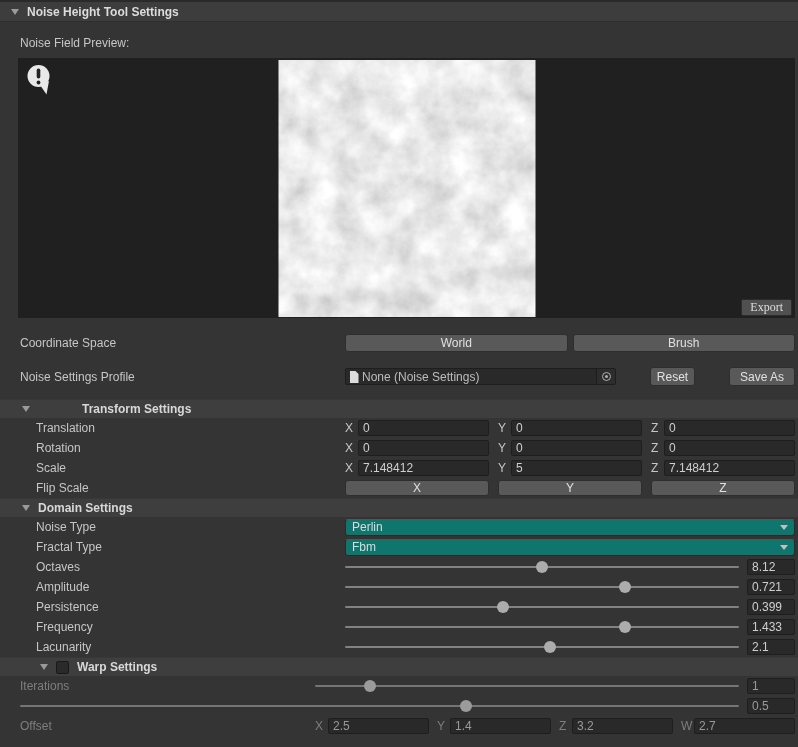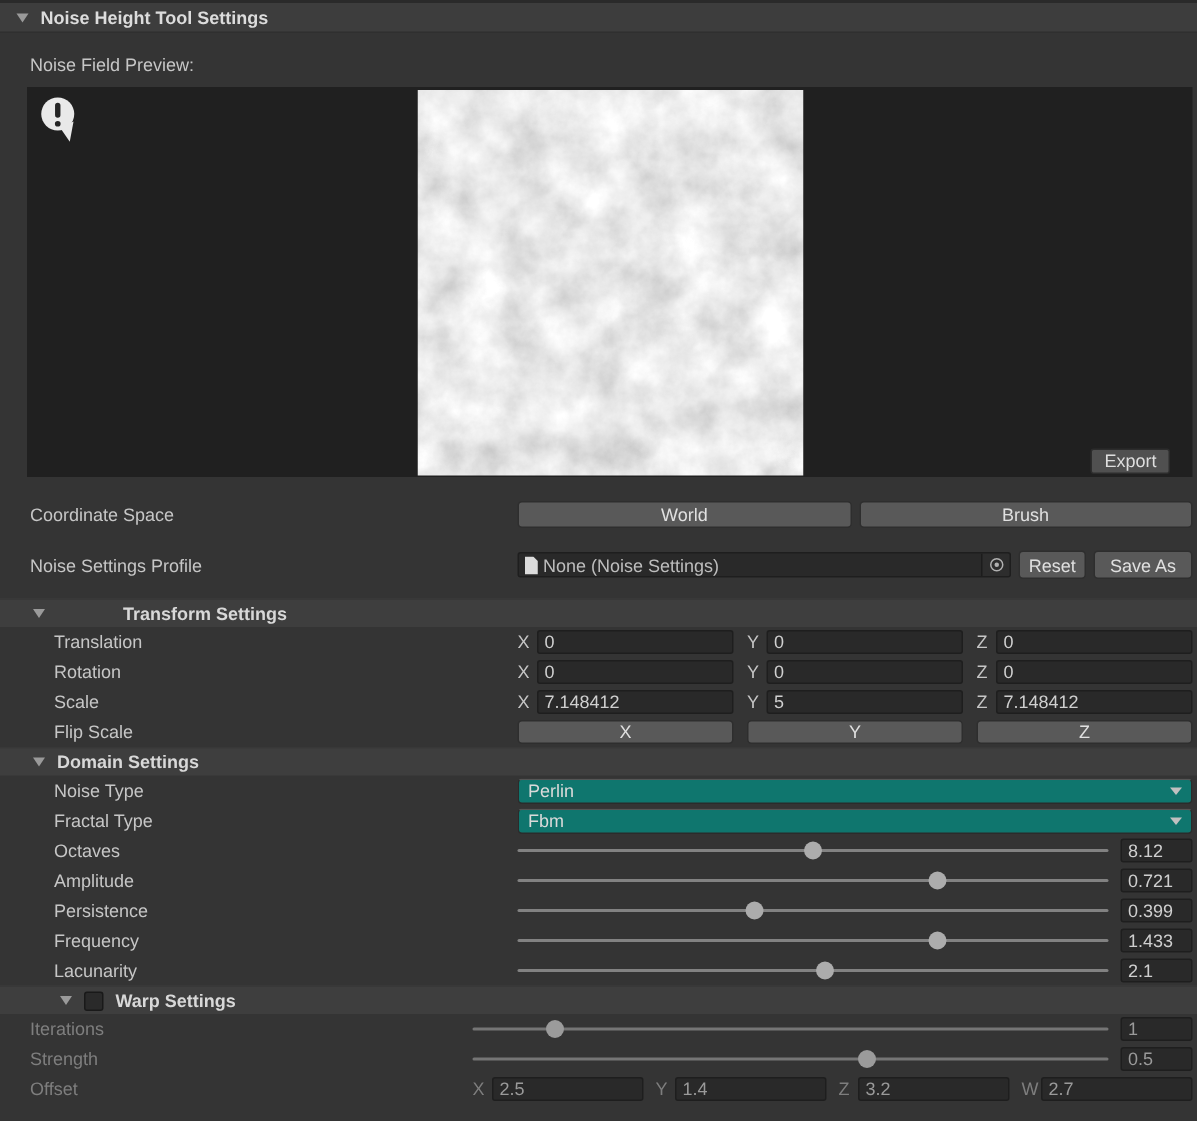--- a/index.html
+++ b/index.html
@@ -36,24 +36,24 @@
   .preview-caption { margin:14px 0 0 20px; height:16px; color:#c6c6c6; }
 
   
   .preview-panel {
     position:relative; margin:6px 3px 0 18px; width:777px; height:260px;
     background:#202020;
   }
   .noise-img { position:absolute; left:50%; top:2px; transform:translateX(-50%); display:block; }
   .warn-icon { position:absolute; left:8px; top:5px; }
   .export-btn {
-    position:absolute; right:15px; bottom:2px; height:17px; padding:0 8px;
+    position:absolute; right:3px; bottom:2px; height:17px; padding:0 8px;
     background:#505050; border:1px solid #2c2c2c; border-radius:2px;
     color:#dedede; font-size:12px; line-height:15px; cursor:default;
-    font-family:Liberation Sans, sans-serif;
+    font-family:Liberation Serif, serif;
   }
 
   
   .btn {
     background:#595959; border:1px solid #2e2e2e; border-radius:3px;
     color:#e0e0e0; font-size:12px; font-family:inherit; height:18px;
     display:flex; align-items:center; justify-content:center; cursor:default;
   }
   .btn-pair { gap:5px; }
   .btn-pair .btn { flex:1;text-align:right; }
@@ -68,21 +68,21 @@
     width:19px; align-self:stretch; border-left:1px solid #1c1c1c;
     display:flex; align-items:center; justify-content:center; background:#2d2d2d;
   }
   .picker-ring {
     width:9px; height:9px; border:1.5px solid #b0b0b0; border-radius:50%;
     display:flex; align-items:center; justify-content:center;
   }
   .picker-dot { width:3px; height:3px; background:#b0b0b0; border-radius:50%; }
   .doc-icon { margin-left:3px; flex:0 0 auto; }
   .profile-buttons { display:flex; gap:5px; margin-left:5px; }
-  .profile-buttons .btn { height:19px; }
+  .profile-buttons .btn { height:19px;margin-left:29px; }
   .btn-reset { width:45px; }
   .btn-saveas { width:66px; }
 
   
   .section-header {
     height:19px; background:#3e3e3e; border-top:1px solid #383838;
     display:flex; align-items:center; padding-left:22px; margin-top:0;
   }
   .section-header .title { font-weight:bold; color:#d8d8d8; margin-left:8px; }
   .section-header.warp { padding-left:40px; }
@@ -357,21 +357,20 @@
     <div class="controls slider-wrap">
       <div class="slider">
         <div class="track"></div>
         <div class="thumb" style="left: 13%;"></div>
       </div>
       <input class="tfield val" value="1" style="">
     </div>
   </div>
 
   <div class="row indent-2 disabled">
-    <div class="row-label">Strength</div>
     <div class="controls slider-wrap">
       <div class="slider">
         <div class="track"></div>
         <div class="thumb" style="left: 62%;"></div>
       </div>
       <input class="tfield val" value="0.5" style="">
     </div>
   </div>
 
   <div class="row indent-2 disabled">

